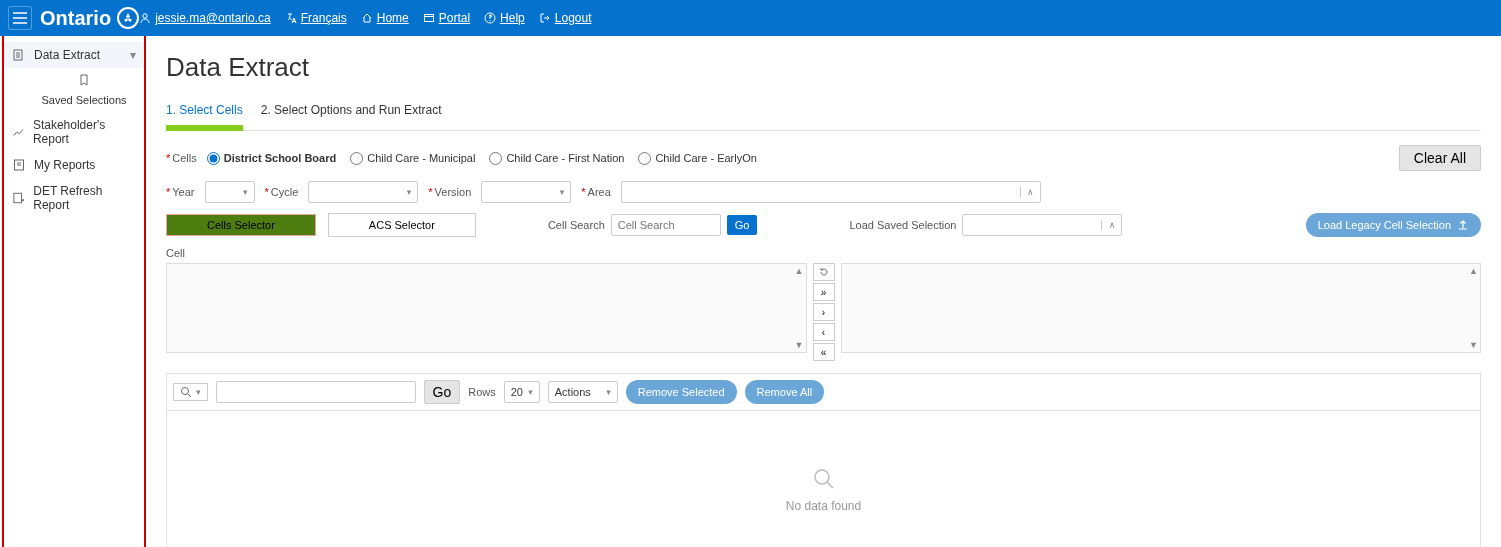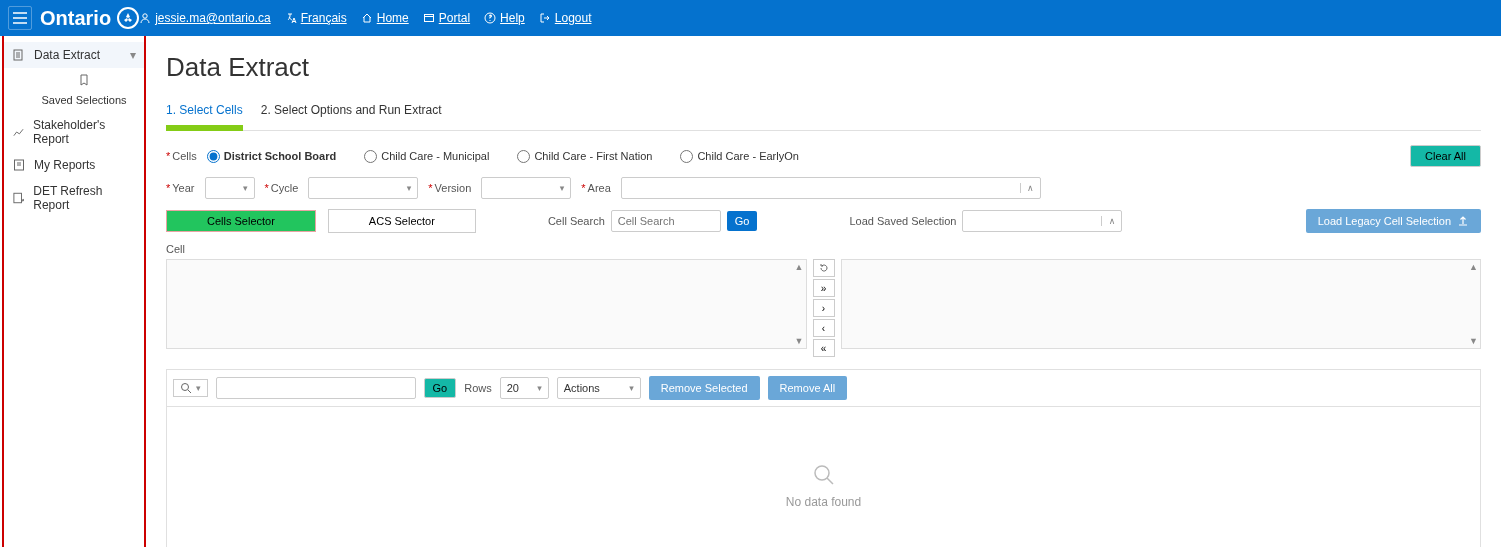--- a/index.html
+++ b/index.html
@@ -27,43 +27,43 @@
 
 
 .tabs { display: flex; gap: 18px; border-bottom: 1px solid #e0e0e0; margin-bottom: 14px; font-size: 12px; }
 .tab { padding: 4px 0 8px; cursor: pointer; color: #333; }
 .tab.active { color: #0572ce; border-bottom: 6px solid #84cc16; margin-bottom: -1px; }
 
 
 .filter-row { display: flex; align-items: center; gap: 10px; margin-bottom: 10px; flex-wrap: wrap; }
 .req { color: #c00; margin-right: 2px; }
 .label { font-size: 11px; color: #555; }
-.radio-group { display: flex; align-items: center; gap: 28px; }
+.radio-group { display: flex; align-items: center; gap: 14px; }
 .radio-opt { display: flex; align-items: center; gap: 4px; font-size: 11px; }
 .radio-opt input { accent-color: #0572ce; }
 .radio-opt.sel { font-weight: 600; }
 .clear-all { margin-left: auto; }
-.btn-light { background: #14b8a6; border: 1px solid #ccc; padding: 4px 14px; border-radius: 2px; cursor: pointer; font-size: 11px; }
+.btn-light { background: #e5e5e5; border: 1px solid #ccc; padding: 4px 14px; border-radius: 2px; cursor: pointer; font-size: 14px; }
 .select { border: 1px solid #ccc; border-radius: 2px; height: 22px; padding: 0 20px 0 6px; background: #fff; position: relative; display: inline-flex; align-items: center; font-size: 11px; cursor: pointer; }
 .select::after { content: "▾"; position: absolute; right: 6px; color: #888; font-size: 9px; }
 .select.wide { width: 420px; }
 .select.split { display: inline-flex; padding: 0; }
 .select.split .sel-body { flex: 1; padding: 0 6px; }
 .select.split .sel-caret { width: 20px; border-left: 1px solid #ccc; display:flex; align-items:center; justify-content:center; font-size:9px; color:#888; }
 .select.split::after { content: none; }
 
 
 .selector-row { display: flex; align-items: center; gap: 12px; margin-bottom: 10px; flex-wrap: wrap; }
-.cells-selector { border: 1px solid #e8a3a3; padding: 4px 40px; font-size: 11px; cursor: pointer; background:#22c55e; }
+.cells-selector { border: 1px solid #e8a3a3; padding: 4px 40px; font-size: 11px; cursor: pointer; background:#4d7c0f; }
 .acs-selector { border: 1px solid #ccc; padding: 5px 40px; font-size: 11px; cursor: pointer; background:#fff; }
 .cell-search-wrap { display: flex; align-items: center; gap: 6px; margin-left: 60px; }
 .input { border: 1px solid #ccc; border-radius: 2px; height: 22px; padding: 0 6px; font-size: 11px; }
 .btn-go { background: #0572ce; color: #fff; border: none; padding: 4px 8px; border-radius: 2px; cursor: pointer; font-size: 11px; }
 .load-saved-wrap { display: flex; align-items: center; gap: 6px; margin-left: 80px; }
-.btn-blue { background: #6aa7d8; color: #fff; border: none; padding: 6px 12px; border-radius: 2px; cursor: pointer; font-size: 11px; display:flex; align-items:center; gap:6px; }
+.btn-blue { background: #6aa7d8; color: #fff; border: none; padding: 6px 12px; border-radius: 12px; cursor: pointer; font-size: 11px; display:flex; align-items:center; gap:6px; }
 .btn-blue.load-legacy { margin-left: auto; }
 
 
 .cell-label { font-size: 11px; color: #555; margin-bottom: 4px; }
 .cell-panels { display: flex; gap: 6px; margin-bottom: 12px; }
 .panel-left { flex: 1; border: 1px solid #ddd; height: 90px; position: relative; background: #fafafa; }
 .shuttle { display: flex; flex-direction: column; gap: 2px; }
 .shuttle button { width: 22px; height: 18px; border: 1px solid #ccc; background: #fff; font-size: 10px; cursor: pointer; display:flex; align-items:center; justify-content:center; }
 .panel-right { flex: 1; border: 1px solid #ddd; height: 90px; position: relative; background: #fafafa; }
 .scroll-tri { position: absolute; bottom: 2px; right: 2px; font-size: 9px; color: #888; }
@@ -272,24 +272,24 @@
       <div class="search-dd">
         <svg width="12" height="12" viewBox="0 0 12 12">
             <circle cx="5" cy="5" r="3.5" fill="none" stroke="#666"></circle>
             <path stroke="#666" d="M8 8l3 3"></path>
           </svg>
         <span style="font-size:9px;color:#888">▾</span>
       </div>
       <input class="input wide" style="">
       <button class="btn-light" style="padding:3px 8px">Go</button>
       <span class="label">Rows</span>
-      <div class="select" style="width:49px">
+      <div class="select" style="width:36px">
           <span>20</span>
         </div>
-      <div class="select" style="width:84px">
+      <div class="select" style="width:70px">
           <span>Actions</span>
         </div>
       <button class="btn-blue">Remove Selected</button>
       <button class="btn-blue">Remove All</button>
     </div>
     <div class="grid-empty">
       <svg class="mag-icon" width="24" height="24" viewBox="0 0 24 24">
           <circle cx="10" cy="10" r="7" fill="none" stroke="#bbb" stroke-width="1.5"></circle>
           <path stroke="#bbb" stroke-width="1.5" d="M15 15l6 6"></path>
         </svg>

